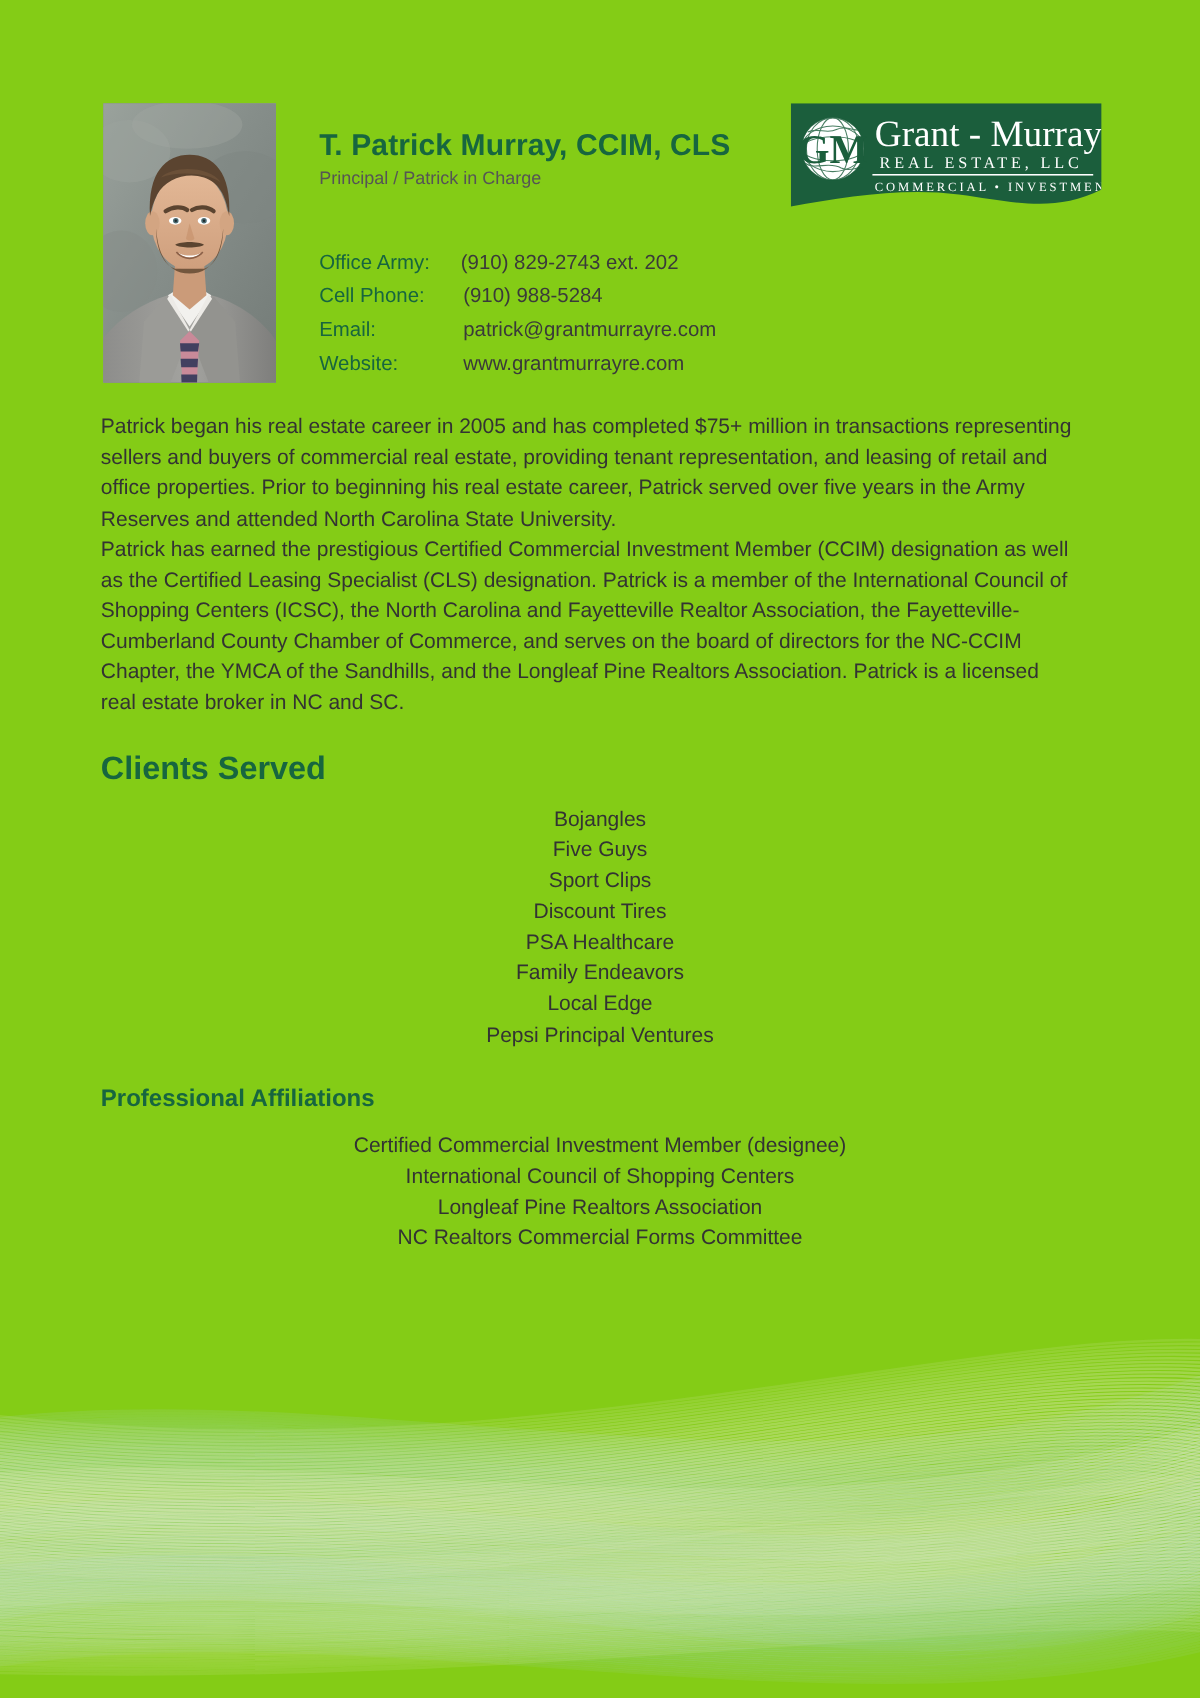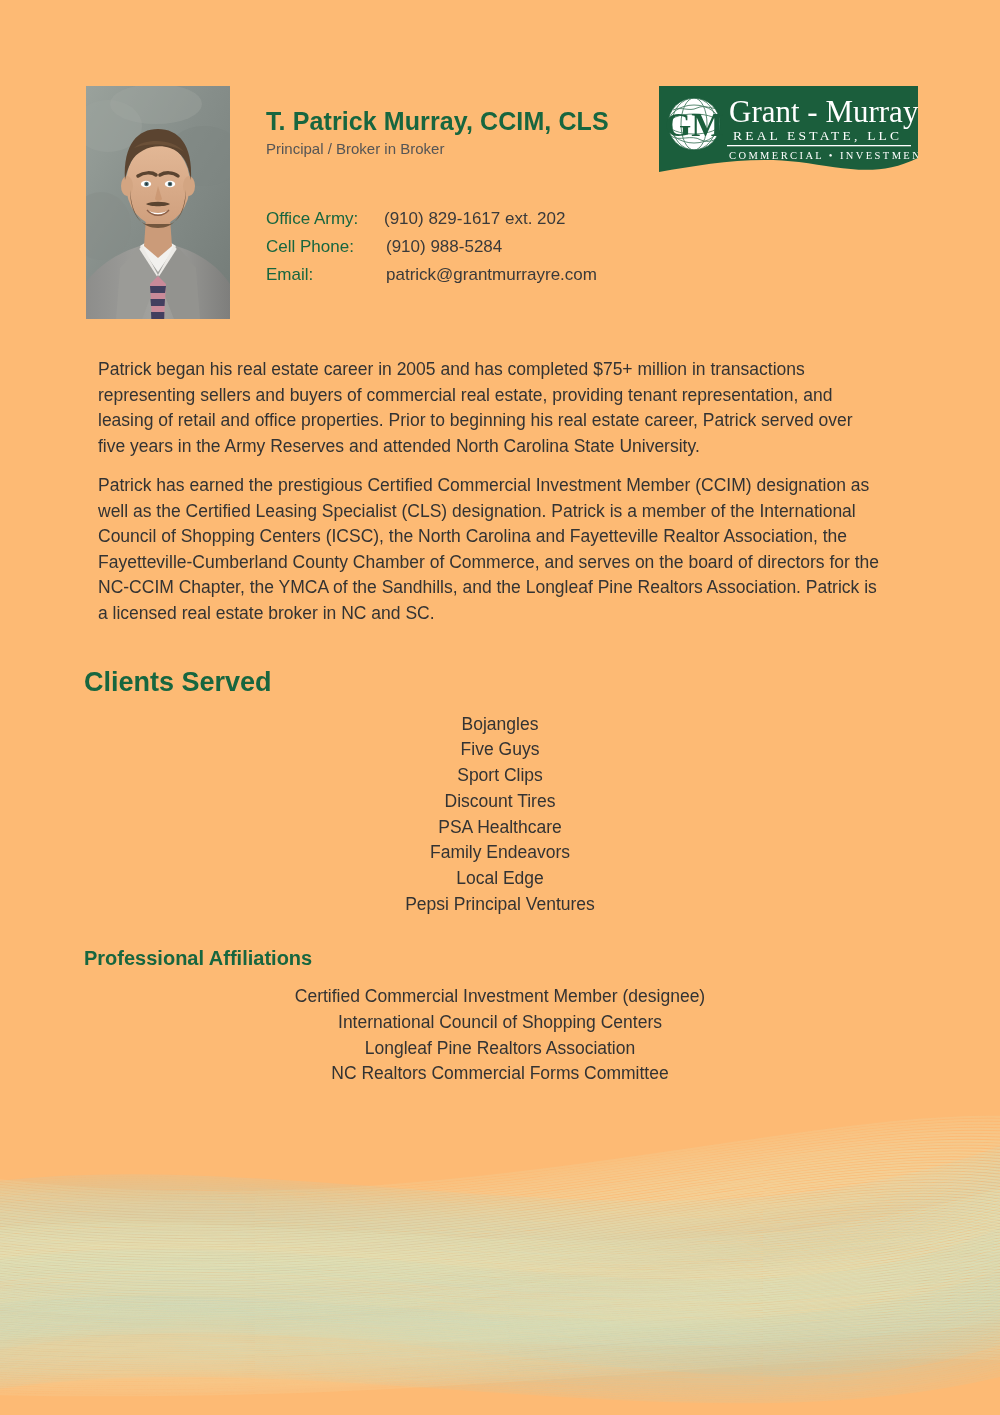--- a/index.html
+++ b/index.html
@@ -10,21 +10,21 @@
   }
   body {
     font-family: "Liberation Sans", sans-serif;
     color: #333333;
   }
   .page {
     position: relative;
     width: 1000px;
     height: 1415px;
     margin: 0 auto;
-    background: #fdba74;
+    background: #84cc16;
     overflow: hidden;
   }
 
   
   .header {
     position: absolute;
     left: 0; top: 0;
     width: 1000px;
     height: 330px;
   }
@@ -116,21 +116,21 @@
   .title-bio { font-size: 29px; padding-top: 8px; }
   .title-clients { font-size: 27px; padding-top: 28px; }
   .title-affil { font-size: 20px; padding-top: 30px; }
 
   .bio-body {
     margin: 0;
     padding-top: 18px;
     max-width: 812px;
   }
   .bio-para {
-    margin: 14px;
+    margin: 0;
     font-size: 17.5px;
     line-height: 25.5px;
     color: #333333;
     text-align: left;
   }
   .list {
     list-style: none;
     margin: 0;
     padding: 14px 0 0 0;
     text-align: center;
@@ -231,32 +231,35 @@
           <path d="M60 118 C65 115 79 115 84 118 C80 121 64 121 60 118 Z" fill="#5b4430"></path>
 
           <path d="M61 124 C67 130 77 130 83 124 C77 128 67 128 61 124 Z" fill="#ffffff"></path>
           <path d="M61 124 C67 131 77 131 83 124" stroke="#8c6047" stroke-width="1.4" fill="none"></path>
         </g>
       </svg>
     </div>
 
     <div class="name-block">
       <h1 class="person-name">T. Patrick Murray, CCIM, CLS</h1>
-      <p class="person-title">Principal / Broker in Broker</p>
+      <p class="person-title">Principal / Patrick in Charge</p>
     </div>
 
     <div class="contact">
       <div class="contact-row tight">
-        <span class="contact-label">Office Army:</span><span class="contact-value">(910) 829-1617 ext. 202</span>
+        <span class="contact-label">Office Army:</span><span class="contact-value">(910) 829-2743 ext. 202</span>
       </div>
       <div class="contact-row">
         <span class="contact-label">Cell Phone:</span><span class="contact-value">(910) 988-5284</span>
       </div>
       <div class="contact-row">
         <span class="contact-label">Email:</span><span class="contact-value">patrick@grantmurrayre.com</span>
+      </div>
+      <div class="contact-row">
+        <span class="contact-label">Website:</span><span class="contact-value">www.grantmurrayre.com</span>
       </div>
     </div>
 
     <div class="logo">
       <svg width="259" height="95" viewBox="0 0 259 95" xmlns="http://www.w3.org/2000/svg">
         <defs>
           <clipPath id="logoclip">
             <path d="M0 0 H259 V72 C218 92 186 82 140 76 C94 70 44 78 0 86 Z"></path>
           </clipPath>
         </defs>

